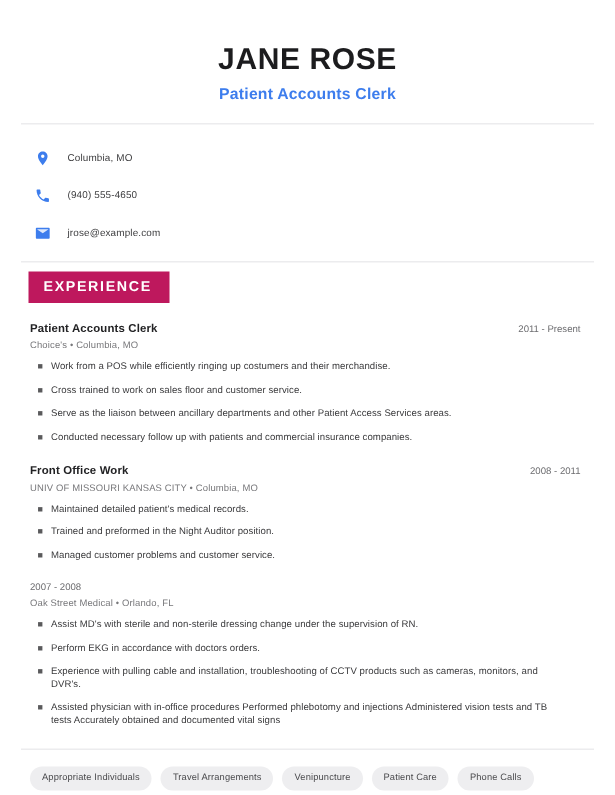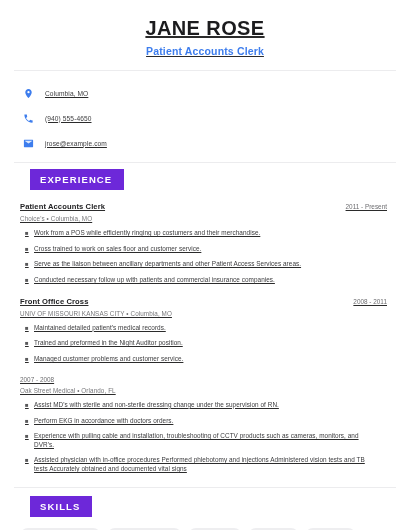--- a/index.html
+++ b/index.html
@@ -12,23 +12,22 @@
   body {
     background: #ffffff;
     font-family: "Liberation Sans", sans-serif;
     color: #2b2b2b;
     overflow: hidden;
   }
 
   .resume {
     width: 410px;
     height: 530px;
-    padding: 0 14px;
+    padding: 12px 14px;
     position: relative;
-    text-decoration: underline;
   }
 
   
   .header {
     padding-top: 16px;
     text-align: center;
   }
 
   .full-name {
     font-size: 20px;
@@ -81,27 +80,27 @@
     font-size: 6.6px;
     color: #3c3c3e;
     letter-spacing: 0.1px;
   }
 
   
   .section { margin-top: 6px; }
 
   .section-badge {
     display: inline-block;
-    background: #6d28d9;
+    background: #be185d;
     color: #ffffff;
     font-size: 9.5px;
     font-weight: bold;
     letter-spacing: 1.1px;
     padding: 5px 12px 5px 10px;
-    margin-left: 16px;
+    margin-left: 5px;
   }
 
   
   .entries { padding: 0 6px 0 6px; }
 
   .entry { margin-top: 12px; }
 
   .entry-head {
     display: flex;
     justify-content: space-between;
@@ -241,21 +240,21 @@
           </div>
           <div class="bullet">
             <span class="bullet-dot">■</span>
             <span class="bullet-text">Conducted necessary follow up with patients and commercial insurance companies.</span>
           </div>
         </div>
       </div>
 
       <div class="entry">
         <div class="entry-head">
-          <span class="entry-role">Front Office Cross</span>
+          <span class="entry-role">Front Office Work</span>
           <span class="entry-dates">2008 - 2011</span>
         </div>
         <div class="entry-company">UNIV OF MISSOURI KANSAS CITY • Columbia, MO</div>
         <div class="bullets">
           <div class="bullet">
             <span class="bullet-dot">■</span>
             <span class="bullet-text">Maintained detailed patient's medical records.</span>
           </div>
           <div class="bullet">
             <span class="bullet-dot">■</span>
@@ -292,21 +291,20 @@
           </div>
         </div>
       </div>
 
     </div>
   </div>
 
   <div class="divider" style="margin-top:13px;"></div>
 
   <div class="section" style="margin-top:8px;">
-    <div class="section-badge">SKILLS</div>
 
     <div class="skills-wrap">
       <div class="skill-row">
         <span class="skill-pill">Appropriate Individuals</span>
         <span class="skill-pill">Travel Arrangements</span>
         <span class="skill-pill">Venipuncture</span>
         <span class="skill-pill">Patient Care</span>
         <span class="skill-pill">Phone Calls</span>
 
       </div>

